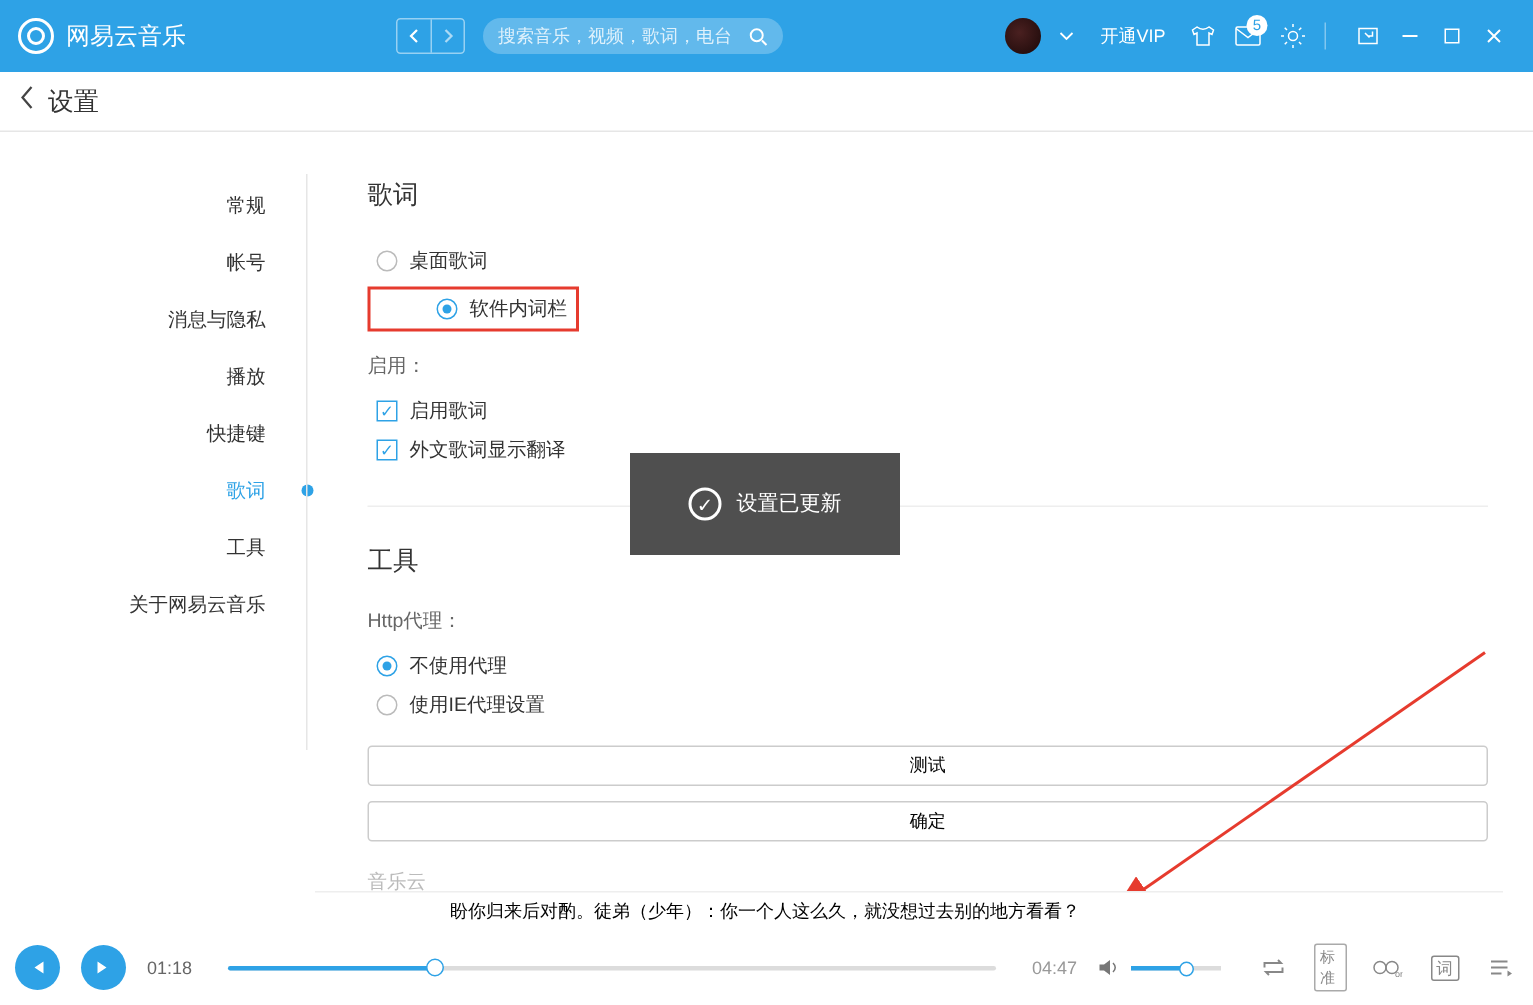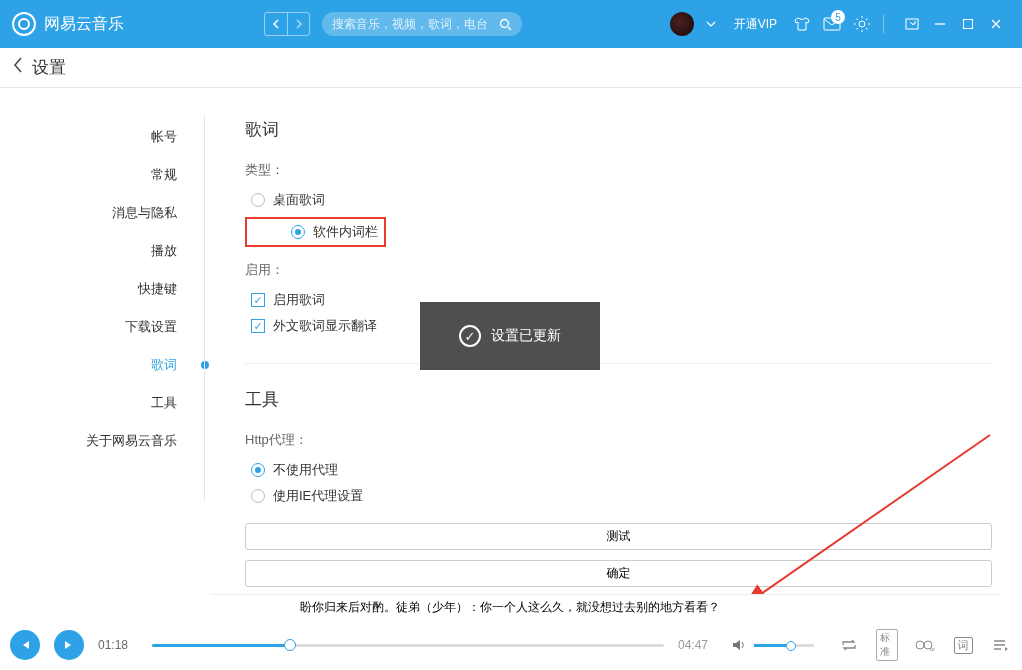--- a/index.html
+++ b/index.html
@@ -185,21 +185,21 @@
     display: flex;
     align-items: center;
     padding: 0 10px;
     gap: 14px;
   }
   .play-btn {
     width: 30px; height: 30px; border-radius: 50%; background: #2ea2e6; display: flex; align-items: center; justify-content: center; cursor: pointer;
   }
   .play-btn svg, .play-btn span { color: #fff; }
   .time { font-size: 12px; color: #666; width: 40px; }
-  .time.right { color: #999; }
+  .time.right { color: #999; text-align: right; }
   .progress {
     flex: 1; height: 3px; background: #dcdcdc; border-radius: 2px; position: relative;
   }
   .progress-fill { position: absolute; left: 0; top: 0; bottom: 0; width: 27%; background: #2ea2e6; border-radius: 2px; }
   .progress-knob {
     position: absolute; left: 27%; top: 50%; width: 12px; height: 12px; margin: -6px 0 0 -6px; border-radius: 50%;
     background: #fff; border: 1px solid #2ea2e6;
   }
   .volume { display: flex; align-items: center; gap: 6px; }
   .vol-track { width: 60px; height: 3px; background: #dcdcdc; position: relative; }
@@ -294,35 +294,33 @@
   <span class="back-chevron">
     <svg width="12" height="18" viewBox="0 0 12 18">
         <path d="M9 2 L3 9 L9 16" stroke="#444" stroke-width="1.5" fill="none"></path>
       </svg>
   </span>
   <span class="page-title">设置</span>
 </div>
 
 <div class="main">
   <div class="sidebar">
+    <div class="sidebar-item"><span>常规</span></div>
     <div class="sidebar-item"><span>帐号</span></div>
-    <div class="sidebar-item"><span>常规</span></div>
     <div class="sidebar-item"><span>消息与隐私</span></div>
     <div class="sidebar-item"><span>播放</span></div>
     <div class="sidebar-item"><span>快捷键</span></div>
-    <div class="sidebar-item"><span>下载设置</span></div>
     <div class="sidebar-item active"><span>歌词</span></div>
     <div class="sidebar-item"><span>工具</span></div>
     <div class="sidebar-item"><span>关于网易云音乐</span></div>
   </div>
 
   <div class="content">
     
     <div class="section-title">歌词</div>
-    <div class="field-label">类型</div>
     <div class="radio-row">
       <span class="radio"></span>
       <span>桌面歌词</span>
     </div>
     <div class="highlight-box" style="margin-top:4px;padding-left:44px;">
       <div class="radio-row" style="padding:0">
         <span class="radio checked"></span>
         <span>软件内词栏</span>
       </div>
     </div>

